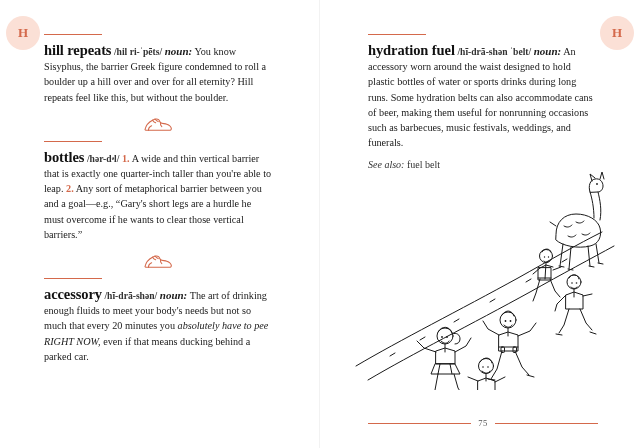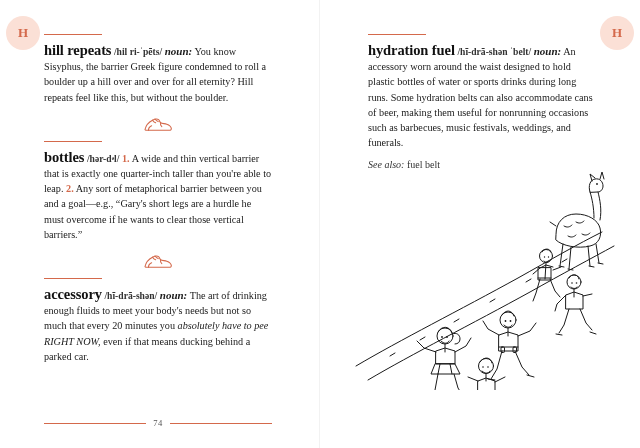--- a/index.html
+++ b/index.html
@@ -199,25 +199,20 @@
           <span class="pron">/hī-drā-shən/</span>
           <span class="pos">noun:</span>
           <span>The art of drinking enough fluids to meet your body's needs but not so much that every 20 minutes you </span>
           <span class="ital">absolutely have to pee RIGHT NOW,</span>
           <span> even if that means ducking behind a parked car.</span>
         </div>
       </div>
 
     </div>
 
-    <div class="footer">
-      <div class="rule"></div>
-      <div class="folio">74</div>
-      <div class="rule"></div>
-    </div>
   </div>
 
   <div class="page right">
 
     <div class="corner-tab right-tab">
       <span>H</span>
     </div>
 
     <div class="content">
       <div class="entry">
@@ -364,15 +359,20 @@
             <path d="M136 204 l0 7"></path>
             <path d="M128 211 l8 -3 l9 3 l0 14 h-17 Z"></path>
             <path d="M128 211 l-10 -4"></path>
             <path d="M145 212 l10 -5"></path>
           </g>
 
         </g>
       </svg>
     </div>
 
+    <div class="footer">
+      <div class="rule"></div>
+      <div class="folio">75</div>
+      <div class="rule"></div>
+    </div>
   </div>
 
 </div>
 
 </body></html>

